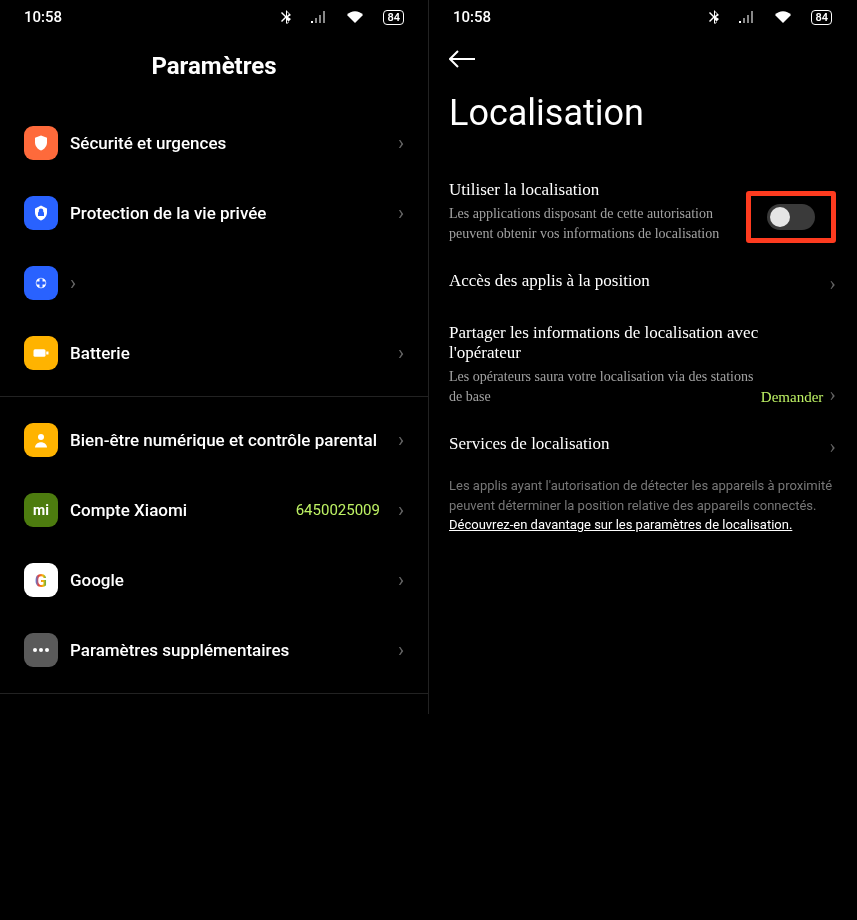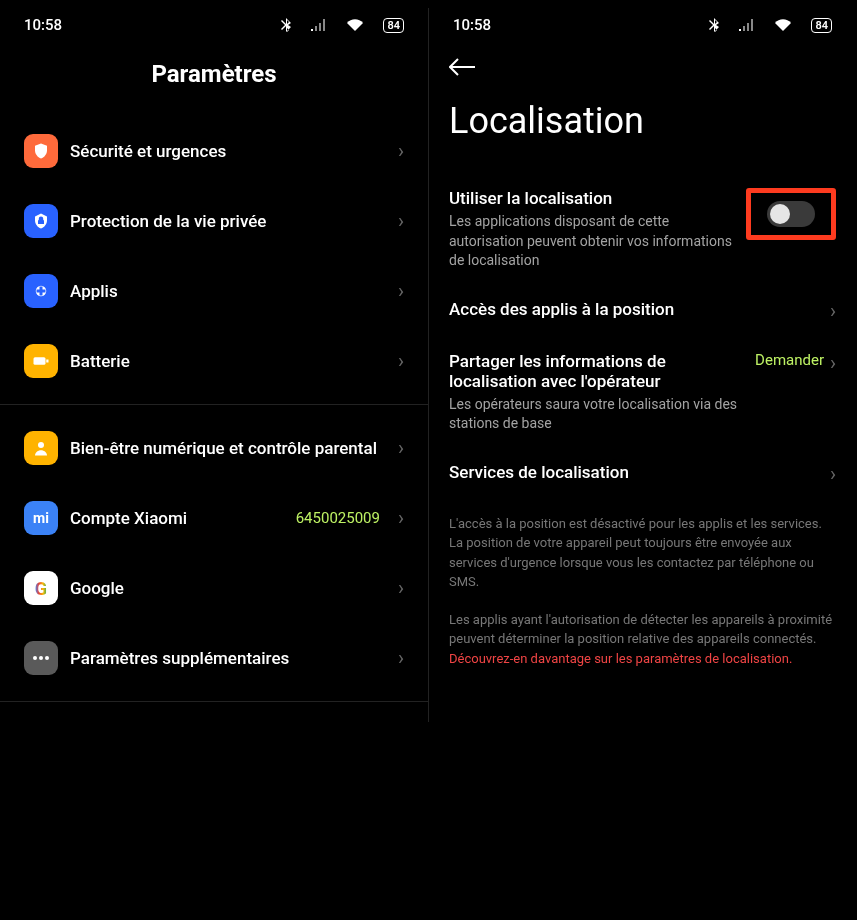--- a/index.html
+++ b/index.html
@@ -10,21 +10,20 @@
       width: 857px;
       height: 920px;
       display: flex;
     }
     .screen {
       width: 428px;
       height: 714px;
       background: #000;
       position: relative;
       overflow: hidden;
-      margin-top: 8px;
     }
     .screen + .screen { border-left: 1px solid #222; }
     .status-bar {
       display: flex;
       justify-content: space-between;
       align-items: center;
       padding: 8px 24px;
       font-size: 15px;
       font-weight: 500;
     }
@@ -72,22 +71,23 @@
       color: #666;
       font-size: 20px;
     }
     .divider {
       height: 1px;
       background: #222;
       margin: 8px 0;
     }
     .setting-row {
       display: flex;
-      align-items: flex-start;
+      align-items: flex-end;
       padding: 14px 20px;
+      font-family: Liberation Serif, serif;
     }
     .setting-text { flex: 1; }
     .setting-text-title {
       font-size: 17px;
       font-weight: 500;
       margin-bottom: 4px;
     }
     .setting-text-desc {
       font-size: 14px;
       color: #a3a3a3;
@@ -109,27 +109,28 @@
       top: 3px;
       left: 3px;
     }
     .info-text {
       padding: 14px 20px;
       font-size: 13px;
       color: #777;
       line-height: 1.5;
     }
     .link {
-      color: #ef4444;
+      color: #ffffff;
+      text-decoration: underline;
     }
     .bg-orange { background: #fe6a3b; }
     .bg-blue { background: #2962ff; }
     .bg-blue2 { background: #2962ff; }
     .bg-yellow { background: #ffb300; }
-    .bg-mi { background: #3b82f6; }
+    .bg-mi { background: #4d7c0f; }
     .bg-white { background: #fff; }
     .bg-grey { background: #5a5a5a; }
     .bg-lblue { background: #0091ea; }
     .bg-blue3 { background: #2962ff; }
     svg { display: block; }
   </style>
 </head>
 <body>
 
 <div class="screen">
@@ -177,21 +178,20 @@
     <span class="chevron">›</span>
   </div>
   <div class="setting-item">
     <div class="setting-icon bg-blue2">
       <svg width="18" height="18" viewBox="0 0 24 24">
           <circle cx="12" cy="12" r="7" fill="#fff"></circle>
           <rect x="10" y="6" width="4" height="12" fill="#2962ff"></rect>
           <rect x="6" y="10" width="12" height="4" fill="#2962ff"></rect>
         </svg>
     </div>
-    <span class="setting-label">Applis</span>
     <span class="chevron">›</span>
   </div>
   <div class="setting-item">
     <div class="setting-icon bg-yellow">
       <svg width="18" height="14" viewBox="0 0 24 16">
           <rect x="2" y="3" width="16" height="10" rx="2" fill="#fff"></rect>
           <rect x="19" y="6" width="3" height="4" fill="#fff"></rect>
         </svg>
     </div>
     <span class="setting-label">Batterie</span>
@@ -332,18 +332,17 @@
     <span class="chevron">›</span>
   </div>
 
   <div class="setting-row">
     <div class="setting-text">
       <div class="setting-text-title">Services de localisation</div>
     </div>
     <span class="chevron">›</span>
   </div>
 
-  <div class="info-text">L'accès à la position est désactivé pour les applis et les services. La position de votre appareil peut toujours être envoyée aux services d'urgence lorsque vous les contactez par téléphone ou SMS.</div>
   <div class="info-text" style="padding-top:4px;">
     <span>Les applis ayant l'autorisation de détecter les appareils à proximité peuvent déterminer la position relative des appareils connectés.</span><br>
     <a class="link">Découvrez-en davantage sur les paramètres de localisation.</a>
   </div>
 </div>
 
 </body></html>

